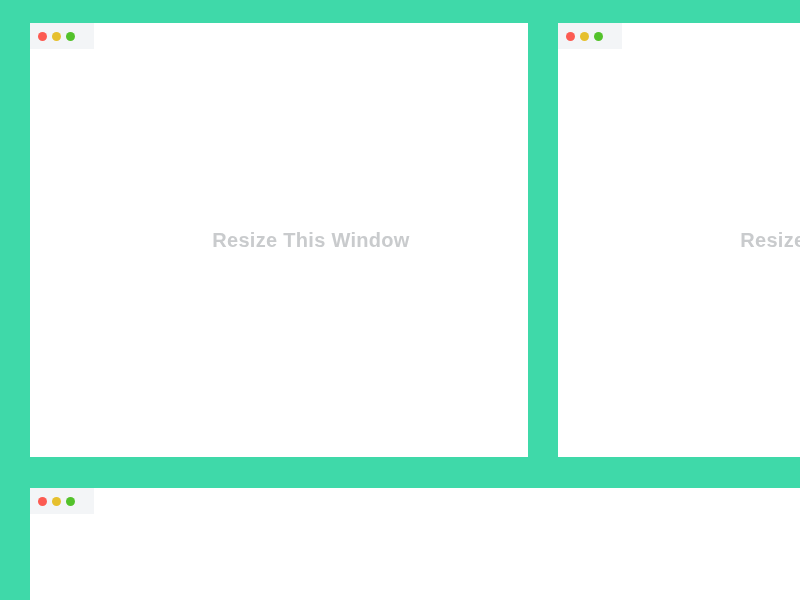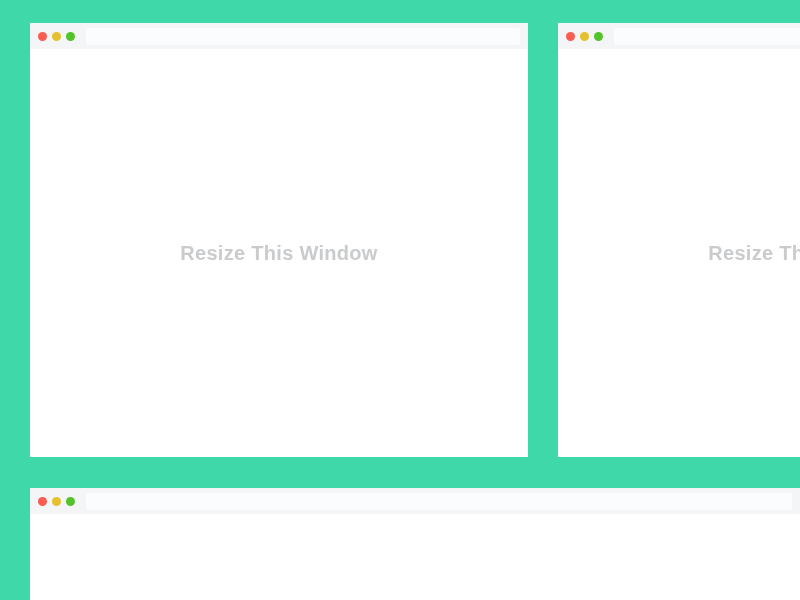--- a/index.html
+++ b/index.html
@@ -12,21 +12,21 @@
       height: 600px;
       background: #3fd9a9;
       position: relative;
       overflow: hidden;
       font-family: -apple-system, BlinkMacSystemFont, "Helvetica Neue", Arial, sans-serif;
     }
     .window {
       position: absolute;
       background: #fff;
       display: flex;
-      flex-direction: column;
+      flex-direction: row;
     }
     .window-1 {
       left: 30px;
       top: 23px;
       width: 498px;
       height: 434px;
     }
     .window-2 {
       left: 558px;
       top: 23px;

